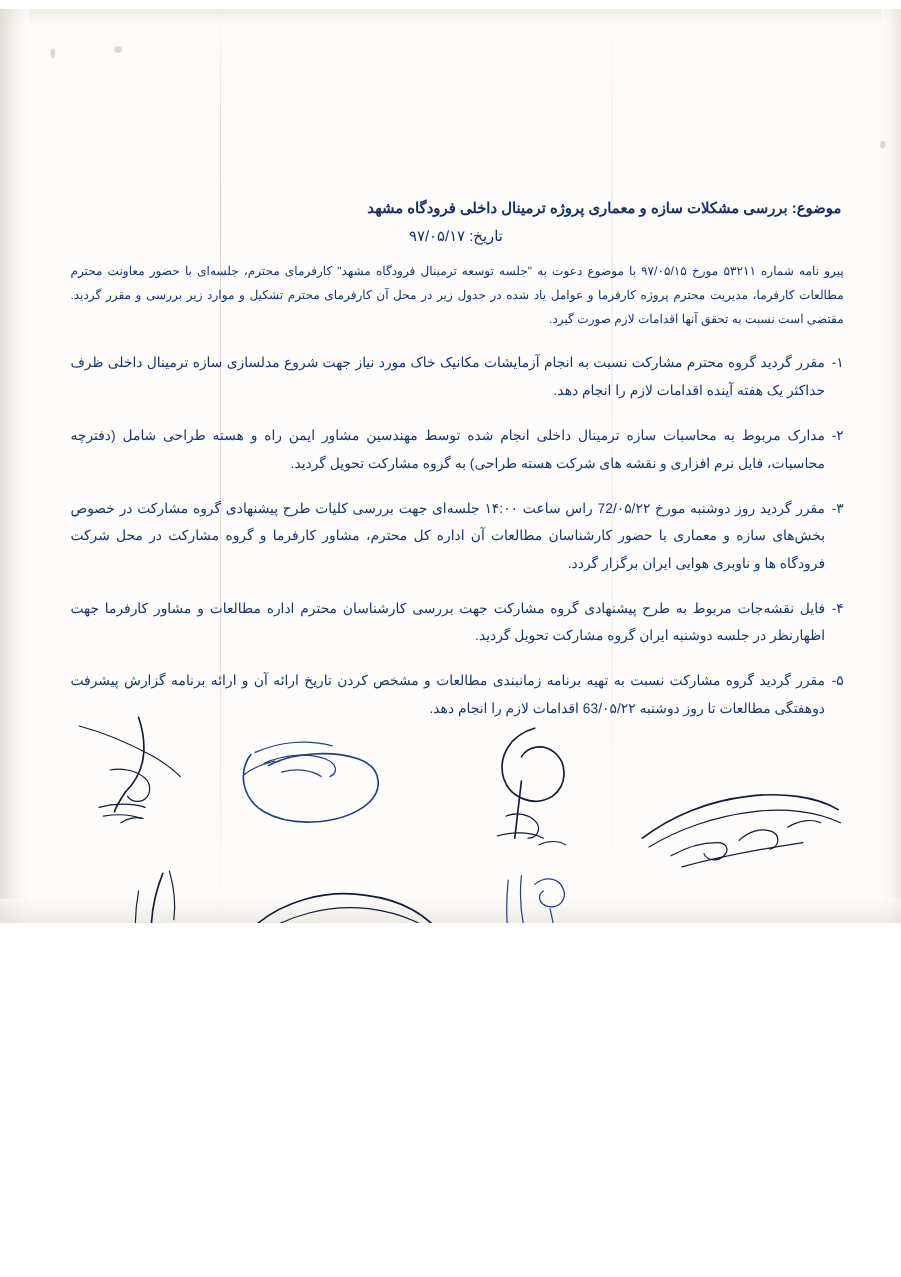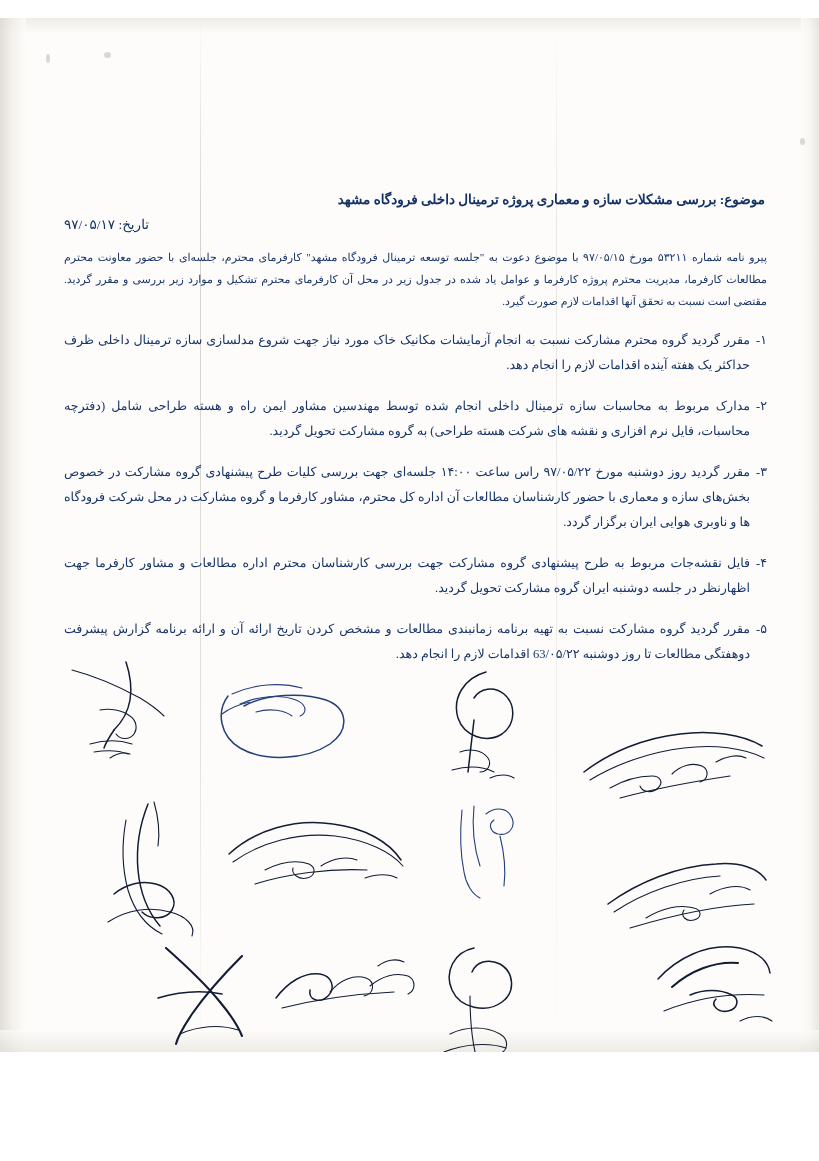--- a/index.html
+++ b/index.html
@@ -3,25 +3,25 @@
 <meta charset="utf-8">
 <style>
   html, body {
     margin: 0;
     padding: 0;
     background: #ffffff;
   }
   .page {
     position: relative;
     width: 819px;
-    height: 1034px;
-    margin: 18px auto;
+    height: 831px;
+    margin: 8px auto;
     background: #fdfcfa;
     overflow: hidden;
-    font-family: Liberation Serif, serif;
+    font-family: Liberation Sans, sans-serif;
   }
   
   .scan-shade-left {
     position: absolute;
     top: 0; left: 0;
     width: 26px; height: 1161px;
     background: linear-gradient(to right, #d8d4cd 0%, #efece7 45%, #fdfcfa 100%);
     opacity: .75;
     pointer-events: none;
   }
@@ -77,21 +77,21 @@
     line-height: 1.75;
     font-weight: bold;
     letter-spacing: 0;
     color: #143166;
   }
   .meta-line.subject {
     text-align: right;
     padding-right: 2px;
   }
   .meta-line.date {
-    text-align: left;
+    text-align: center;
     padding-right: 2px;
     margin-top: 1px;
     font-weight: normal;
   }
   .intro {
     margin-top: 10px;
     font-size: 11px;
     line-height: 2.0;
     color: #18356a;
     text-align: justify;
@@ -171,21 +171,21 @@
       <li class="item">
         <span class="item-num">۱-</span>
         <span class="item-text">مقرر گردید گروه محترم مشارکت نسبت به انجام آزمایشات مکانیک خاک مورد نیاز جهت شروع مدلسازی سازه ترمینال داخلی ظرف حداکثر یک هفته آینده اقدامات لازم را انجام دهد.</span>
       </li>
       <li class="item">
         <span class="item-num">۲-</span>
         <span class="item-text">مدارک مربوط به محاسبات سازه ترمینال داخلی انجام شده توسط مهندسین مشاور ایمن راه و هسته طراحی شامل (دفترچه محاسبات، فایل نرم افزاری و نقشه های شرکت هسته طراحی) به گروه مشارکت تحویل گردید.</span>
       </li>
       <li class="item">
         <span class="item-num">۳-</span>
-        <span class="item-text">مقرر گردید روز دوشنبه مورخ ۹۷/۰۵/۲۲ راس ساعت ۱۴:۰۰ جلسه‌ای جهت بررسی کلیات طرح پیشنهادی گروه مشارکت در خصوص بخش‌های سازه و معماری با حضور کارشناسان مطالعات آن اداره کل محترم، مشاور کارفرما و گروه مشارکت در محل شرکت فرودگاه ها و ناوبری هوایی ایران برگزار گردد.</span>
+        <span class="item-text">مقرر گردید روز دوشنبه مورخ 72/۰۵/۲۲ راس ساعت ۱۴:۰۰ جلسه‌ای جهت بررسی کلیات طرح پیشنهادی گروه مشارکت در خصوص بخش‌های سازه و معماری با حضور کارشناسان مطالعات آن اداره کل محترم، مشاور کارفرما و گروه مشارکت در محل شرکت فرودگاه ها و ناوبری هوایی ایران برگزار گردد.</span>
       </li>
       <li class="item">
         <span class="item-num">۴-</span>
         <span class="item-text">فایل نقشه‌جات مربوط به طرح پیشنهادی گروه مشارکت جهت بررسی کارشناسان محترم اداره مطالعات و مشاور کارفرما جهت اظهارنظر در جلسه دوشنبه ایران گروه مشارکت تحویل گردید.</span>
       </li>
       <li class="item">
         <span class="item-num">۵-</span>
         <span class="item-text">مقرر گردید گروه مشارکت نسبت به تهیه برنامه زمانبندی مطالعات و مشخص کردن تاریخ ارائه آن و ارائه برنامه گزارش پیشرفت دوهفتگی مطالعات تا روز دوشنبه 63/۰۵/۲۲ اقدامات لازم را انجام دهد.</span>
       </li>
     </ul>

